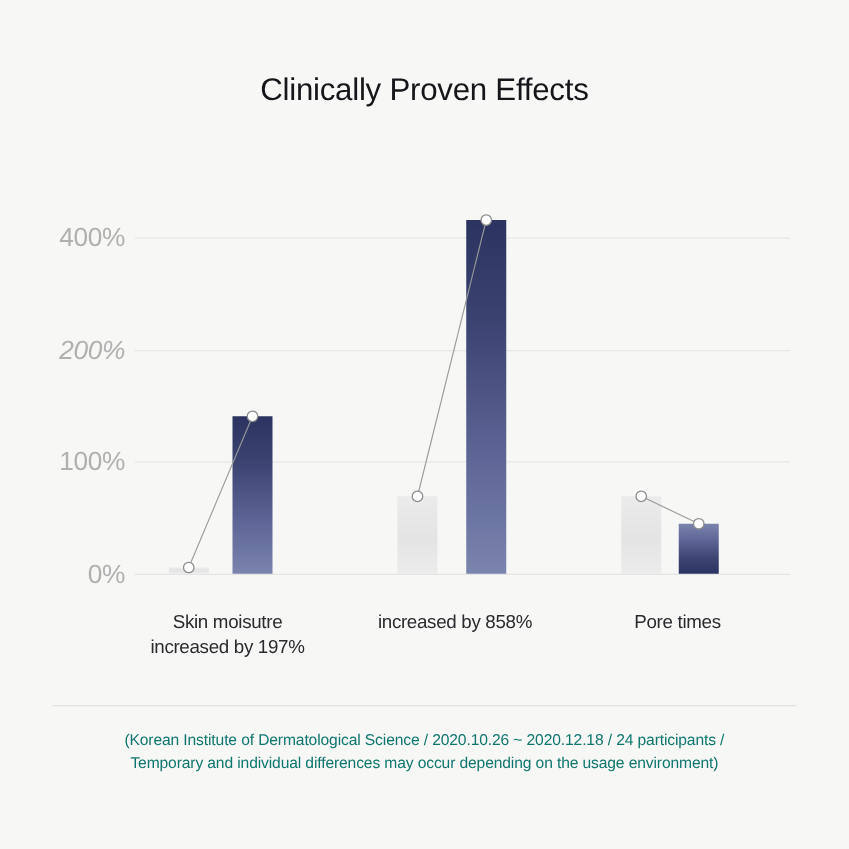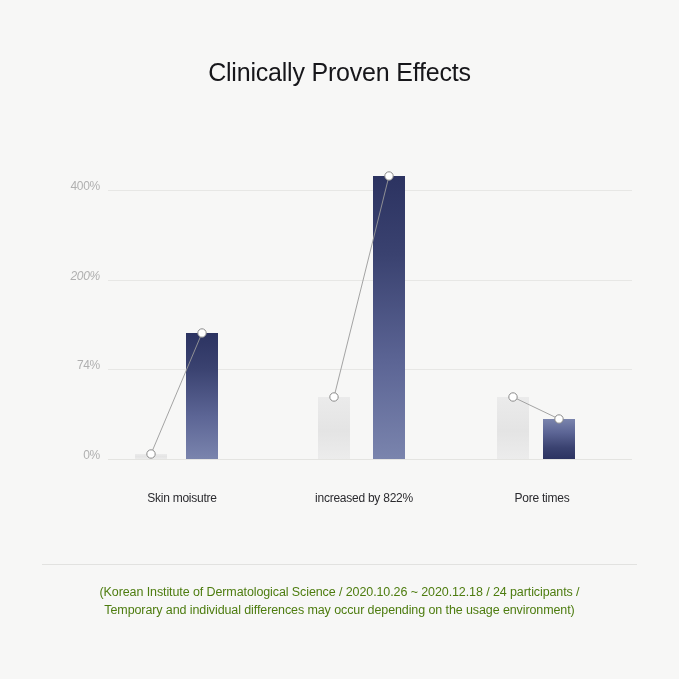--- a/index.html
+++ b/index.html
@@ -58,21 +58,21 @@
     background: #e7e7e5;
   }
   .gridline.baseline {
     background: #e4e4e1;
   }
 
   .ytick {
     position: absolute;
     width: 70px;
     text-align: right;
-    font-size: 12px;
+    font-size: 21px;
     color: #b0b0b0;
     letter-spacing: -0.3px;
     font-family: "Liberation Sans", sans-serif;
   }
 
   
   .bar {
     position: absolute;
     bottom: 0;
   }
@@ -93,21 +93,21 @@
     width: 524px;
     height: 312px;
     overflow: visible;
     pointer-events: none;
   }
 
   
   .cat-label {
     position: absolute;
     text-align: center;
-    font-size: 12px;
+    font-size: 15px;
     line-height: 20px;
     color: #2b2b2f;
     letter-spacing: -0.25px;
     font-family: "Liberation Sans", sans-serif;
   }
 
   
   .divider {
     position: absolute;
     left: 42px;
@@ -117,21 +117,21 @@
     background: #e2e2e0;
   }
   .footnote {
     position: absolute;
     left: 0;
     top: 584px;
     width: 679px;
     text-align: center;
     font-size: 12.5px;
     line-height: 17.5px;
-    color: #4d7c0f;
+    color: #0f766e;
     letter-spacing: -0.1px;
     font-family: "Liberation Sans", sans-serif;
   }
   .footnote div { white-space: nowrap; }
 </style>
 </head>
 <body>
 
 <div id="infographic">
 
@@ -139,21 +139,21 @@
 
   <div class="plot">
 
     <div class="gridline" style="top:40px;"></div>
     <div class="gridline" style="top:130px;"></div>
     <div class="gridline" style="top:219px;"></div>
     <div class="gridline baseline" style="top:309px;"></div>
 
     <div class="ytick" style="left:-78px; top:29px;">400%</div>
     <div class="ytick" style="left:-78px; top:119px;font-style:italic;">200%</div>
-    <div class="ytick" style="left:-78px; top:208px;">74%</div>
+    <div class="ytick" style="left:-78px; top:208px;">100%</div>
     <div class="ytick" style="left:-78px; top:298px;">0%</div>
 
     <div class="bar gray" style="left:27px; width:32px; height:5px; bottom:3px;"></div>
     <div class="bar navy" style="left:78px; width:32px; height:126px; bottom:3px;"></div>
 
     <div class="bar gray" style="left:210px; width:32px; height:62px; bottom:3px;"></div>
     <div class="bar navy" style="left:265px; width:32px; height:283px; bottom:3px;"></div>
 
     <div class="bar gray" style="left:389px; width:32px; height:62px; bottom:3px;"></div>
     <div class="bar navy inverted" style="left:435px; width:32px; height:40px; bottom:3px;"></div>
@@ -170,24 +170,25 @@
       <circle cx="94" cy="183" r="4.2" fill="#ffffff" stroke="#8c8c8c" stroke-width="1"></circle>
       <circle cx="226" cy="247" r="4.2" fill="#ffffff" stroke="#8c8c8c" stroke-width="1"></circle>
       <circle cx="281" cy="26" r="4.2" fill="#ffffff" stroke="#8c8c8c" stroke-width="1"></circle>
       <circle cx="405" cy="247" r="4.2" fill="#ffffff" stroke="#8c8c8c" stroke-width="1"></circle>
       <circle cx="451" cy="269" r="4.2" fill="#ffffff" stroke="#8c8c8c" stroke-width="1"></circle>
     </svg>
   </div>
 
   <div class="cat-label" style="left:96px; top:488px; width:172px;">
     <div>Skin moisutre</div>
+    <div>increased by 197%</div>
   </div>
 
   <div class="cat-label" style="left:278px; top:488px; width:172px;">
-    <div>increased by 822%</div>
+    <div>increased by 858%</div>
   </div>
 
   <div class="cat-label" style="left:456px; top:488px; width:172px;">
     <div>Pore times</div>
   </div>
 
   <div class="divider"></div>
 
   <div class="footnote">
     <div>(Korean Institute of Dermatological Science / 2020.10.26 ~ 2020.12.18 / 24 participants /</div>

